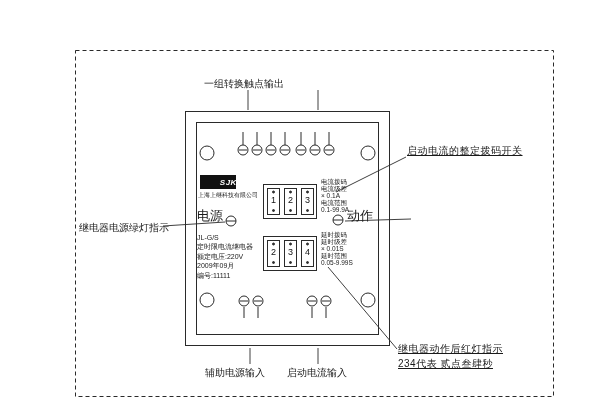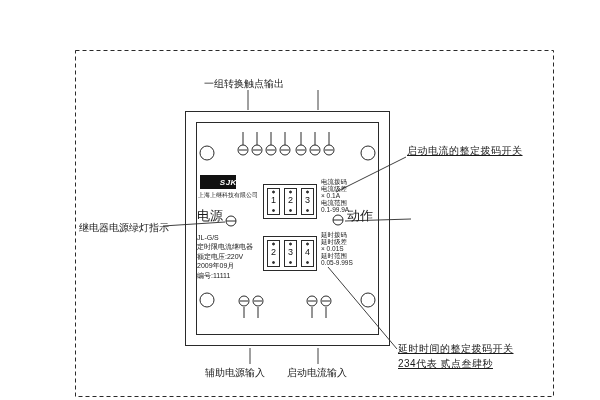--- a/index.html
+++ b/index.html
@@ -127,21 +127,21 @@
         <line x1="250" y1="312" x2="250" y2="328"></line>
         <line x1="318" y1="312" x2="318" y2="328"></line>
       </g>
     </g>
   </svg>
 
   <div class="lbl-sm" style="left:204px; top:41px;">一组转换触点输出</div>
 
   <div class="lbl" style="left:407px; top:108px;">启动电流的整定拨码开关</div>
   <div class="lbl-sm" style="left:79px; top:185px;">继电器电源绿灯指示</div>
-  <div class="lbl" style="left:398px; top:306px;">延时时间的整定拨码开关</div>
+  <div class="lbl" style="left:398px; top:306px;">继电器动作后红灯指示</div>
   <div class="lbl" style="left:398px; top:321px;">234代表 贰点叁肆秒</div>
 
   <div class="lbl-sm" style="left:205px; top:330px;">辅助电源输入</div>
   <div class="lbl-sm" style="left:287px; top:330px;">启动电流输入</div>
 
   <div class="logo-box">SJKJ®</div>
   <div class="company">上海上继科技有限公司</div>
 
   <div class="panel-label" style="left:197px; top:171px;">电源</div>
   <div class="panel-label" style="left:347px; top:171px;">动作</div>

